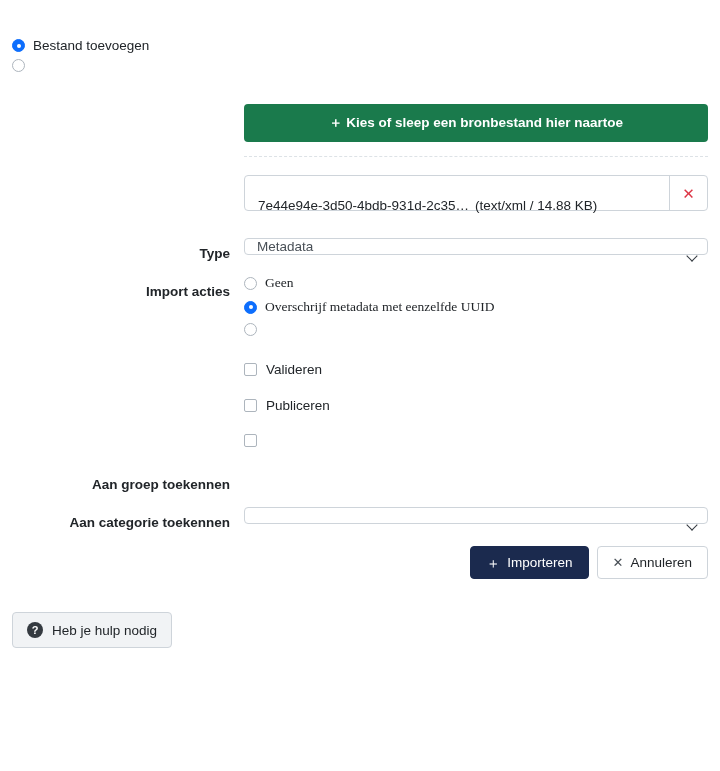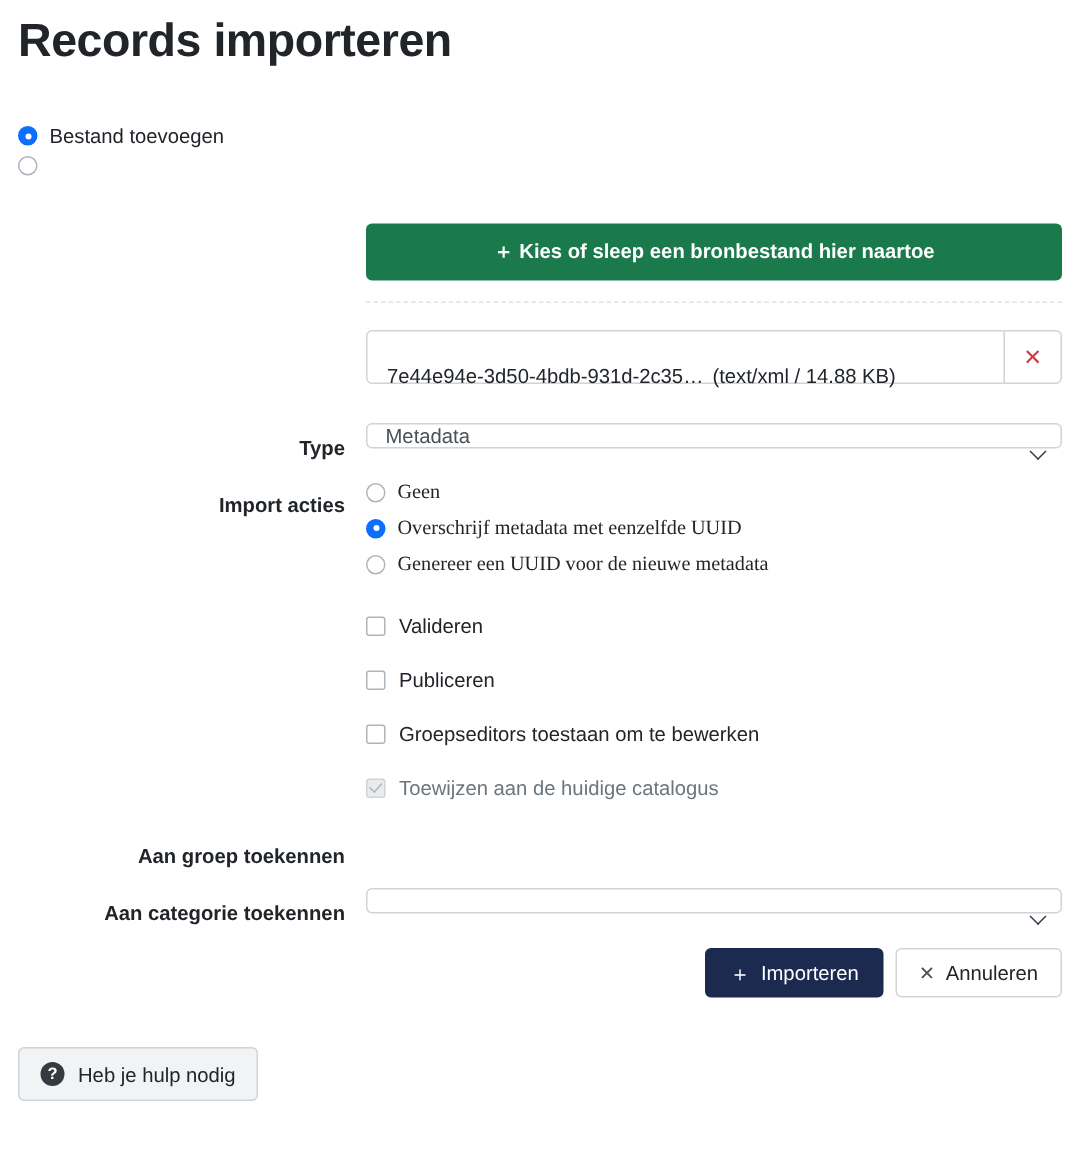--- a/index.html
+++ b/index.html
@@ -290,21 +290,20 @@
   }
 
   .gap-1 { height: 26px; }
   .gap-2 { height: 14px; }
 </style>
 </head>
 <body>
 
 <div class="page">
 
-  <h1 class="page-title">Records importeren</h1>
 
   <div class="top-radios">
     <div class="radio-row">
       <span class="radio checked"></span>
       <span class="radio-label">Bestand toevoegen</span>
     </div>
     <div class="radio-row">
       <span class="radio"></span>
     </div>
   </div>
@@ -350,40 +349,34 @@
       <div class="sub-radio-row">
         <span class="radio"></span>
         <span class="radio-label">Geen</span>
       </div>
       <div class="sub-radio-row">
         <span class="radio checked"></span>
         <span class="radio-label">Overschrijf metadata met eenzelfde UUID</span>
       </div>
       <div class="sub-radio-row">
         <span class="radio"></span>
-        <span class="radio-label">Genereer een UUID voor de nieuwe metadata</span>
       </div>
 
       <div style="height:18px"></div>
 
       <div class="check-row">
         <span class="checkbox"></span>
         <span class="check-label">Valideren</span>
       </div>
       <div class="check-row">
         <span class="checkbox"></span>
         <span class="check-label">Publiceren</span>
       </div>
       <div class="check-row">
         <span class="checkbox"></span>
-        <span class="check-label">Groepseditors toestaan om te bewerken</span>
-      </div>
-      <div class="check-row">
-        <span class="checkbox disabled"></span>
-        <span class="check-label muted">Toewijzen aan de huidige catalogus</span>
       </div>
     </div>
   </div>
 
   
   <div class="form-row">
     <div class="form-label">Aan groep toekennen</div>
   </div>
 
   <div class="gap-2"></div>

